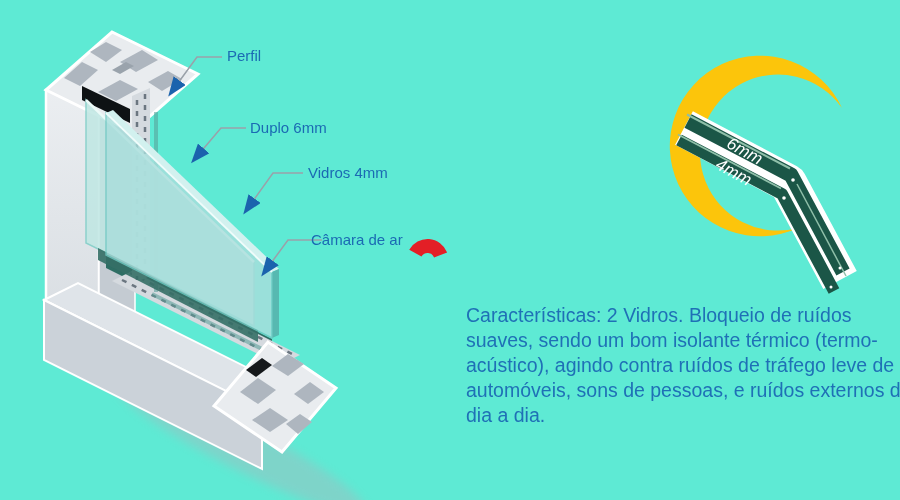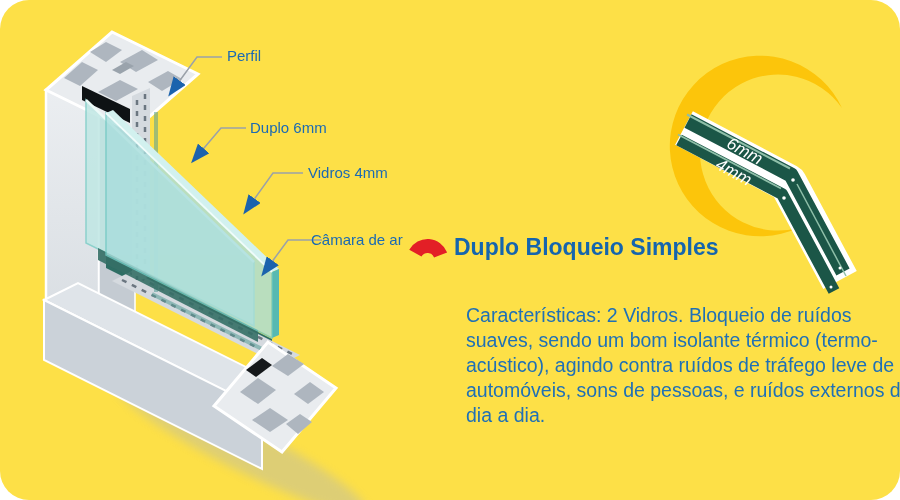--- a/index.html
+++ b/index.html
@@ -1,19 +1,18 @@
 <!DOCTYPE html>
 <html><head>
 <meta charset="utf-8">
 <style>
   html,body{margin:0;padding:0;background:#ffffff;}
   #canvas{
-    position:relative;width:900px;height:500px;background:#fde047;overflow:hidden;
+    position:relative;width:900px;height:500px;background:#5eead4;overflow:hidden;
     font-family:"Liberation Sans", sans-serif;
-    border-radius:29px;
   }
   .abs{position:absolute;}
   .callout-label{
     position:absolute;color:#1B6AB3;font-size:15px;line-height:16px;white-space:nowrap;
   }
   #main-title{
     position:absolute;left:454px;top:234px;color:#1565AE;font-size:23px;font-weight:bold;
     white-space:nowrap;
   }
   #description{
@@ -138,17 +137,16 @@
     <circle cx="831" cy="287" r="1.5" fill="#FFFFFF"></circle>
 
     <text transform="translate(742,156) rotate(29)" text-anchor="middle" font-size="17" font-style="italic" fill="#FFFFFF">6mm</text>
     <text transform="translate(731,177) rotate(29)" text-anchor="middle" font-size="17" font-style="italic" fill="#FFFFFF">4mm</text>
   </svg>
 
   <svg class="abs" style="left:406px;top:228px" width="46" height="38" viewBox="0 0 46 38">
     <path d="M3,23.1 A21,21 0 0 1 41,23.1 L28.3,29 A7,7 0 0 0 15.7,29 Z" fill="#E31F26" transform="rotate(4 22 26)"></path>
   </svg>
 
-  <h1 id="main-title" style="margin:0">Duplo Bloqueio Simples</h1>
 
   <p id="description" style="margin:16px">Características: 2 Vidros. Bloqueio de ruídos suaves, sendo um bom isolante térmico (termo-acústico), agindo contra ruídos de tráfego leve de automóveis, sons de pessoas, e ruídos externos do dia a dia.</p>
 
 </div>
 
 </body></html>

